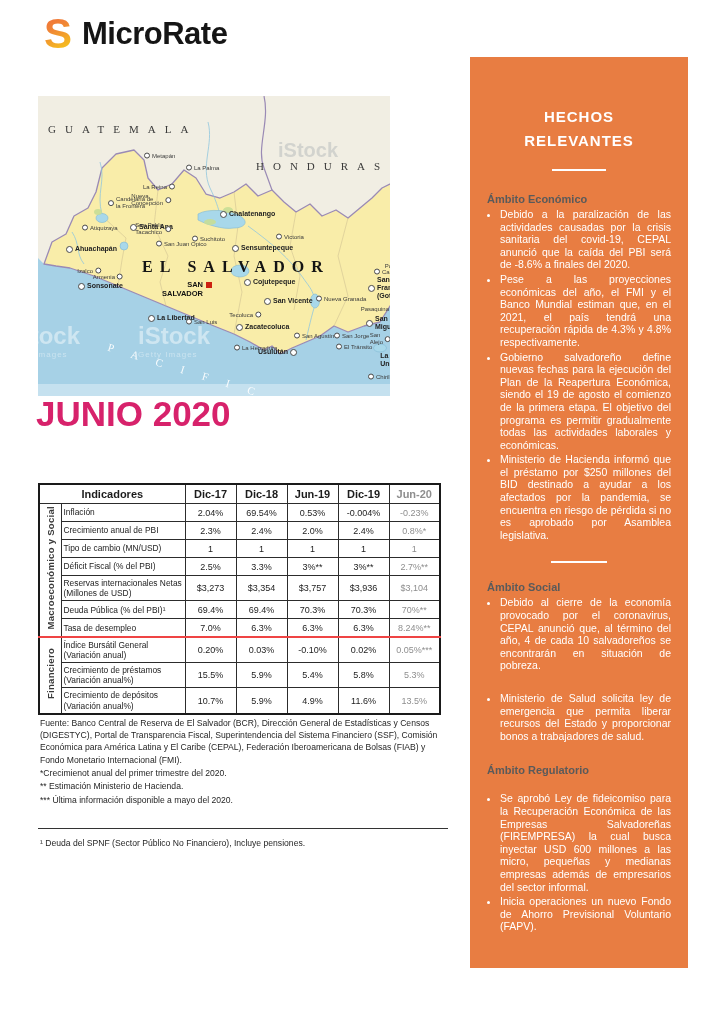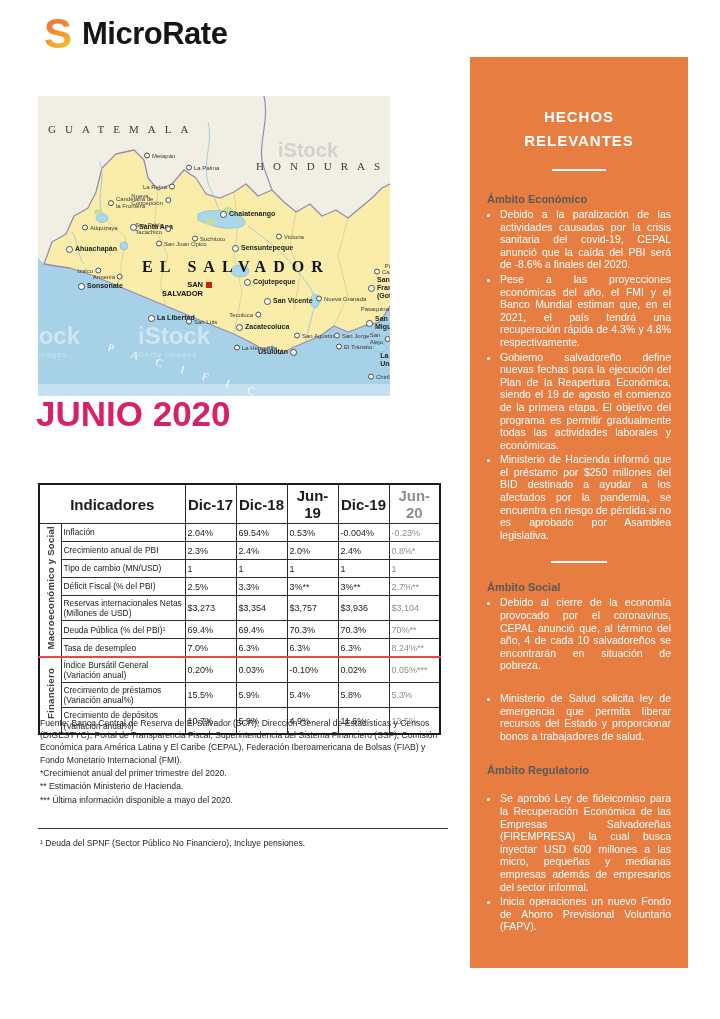--- a/index.html
+++ b/index.html
@@ -33,27 +33,27 @@
   .city.big .cname{font-size:7px;font-weight:600;color:#222;}
 
   
   .h-month{position:absolute;left:36px;top:394px;font-size:35px;font-weight:800;color:#D7226B;letter-spacing:0;}
   .h-sub{position:absolute;left:37px;top:437px;font-size:23px;font-weight:800;color:#2b2b2b;}
 
   
   .tbl-wrap{position:absolute;left:38px;top:483px;width:401px;}
   table.ind{border-collapse:collapse;width:100%;table-layout:fixed;border:2px solid #1a1a1a;}
   table.ind th,table.ind td{border:1px solid #2c2c2c;padding:2px 2px;vertical-align:middle;}
-  table.ind th{font-size:15px;font-weight:700;color:#1c1c1c;height:14px;}
+  table.ind th{font-size:11px;font-weight:700;color:#1c1c1c;height:14px;}
   col.c-g{width:22px;} col.c-n{width:124px;} col.c-v{width:51px;}
   td.gcell{text-align:center;}
   .vlabel{writing-mode:vertical-rl;transform:rotate(180deg);font-size:9.5px;font-weight:700;
           color:#3a3a3a;letter-spacing:0.3px;white-space:nowrap;display:inline-block;}
   td.name{font-size:8.4px;color:#1c1c1c;padding-left:4px;line-height:1.2;height:13px;}
-  td.val{font-size:9px;color:#1c1c1c;}
+  td.val{font-size:9px;color:#1c1c1c;text-align:center;}
   .muted{color:#8e8e8e !important;}
   tr.gsep td{border-top:2px solid #ef4444;}
 
   
   .fuente{position:absolute;left:40px;top:717px;width:408px;font-size:8.6px;line-height:1.42;color:#1f1f1f;}
   .notes{position:absolute;left:40px;top:764px;width:408px;font-size:8.6px;color:#1f1f1f;}
   .notes div{margin-top:3.5px;}
   .rule{position:absolute;left:38px;top:828px;width:410px;border-top:1.5px solid #333;}
   .footnote1{position:absolute;left:40px;top:838px;width:408px;font-size:8.6px;color:#1f1f1f;}
 

